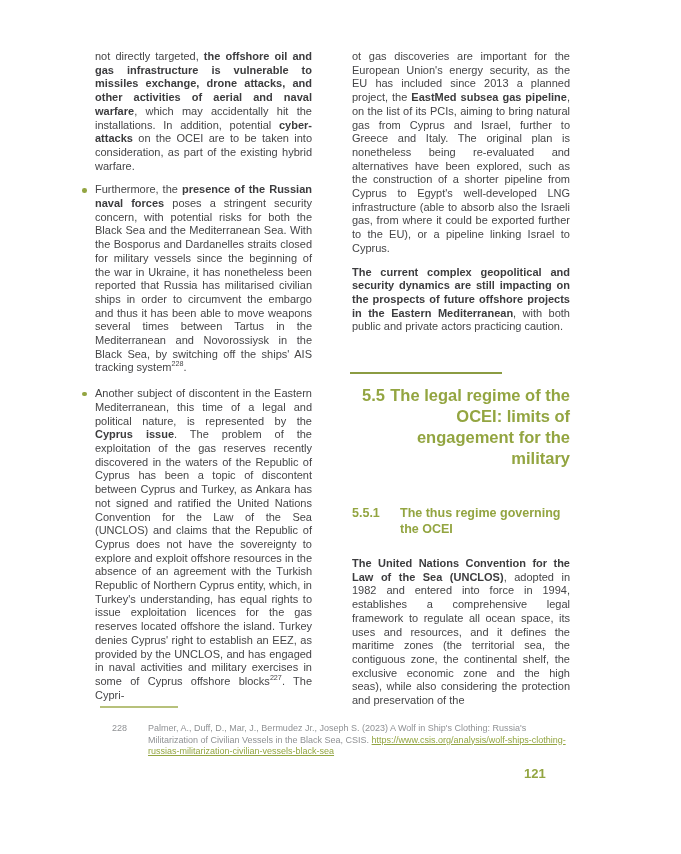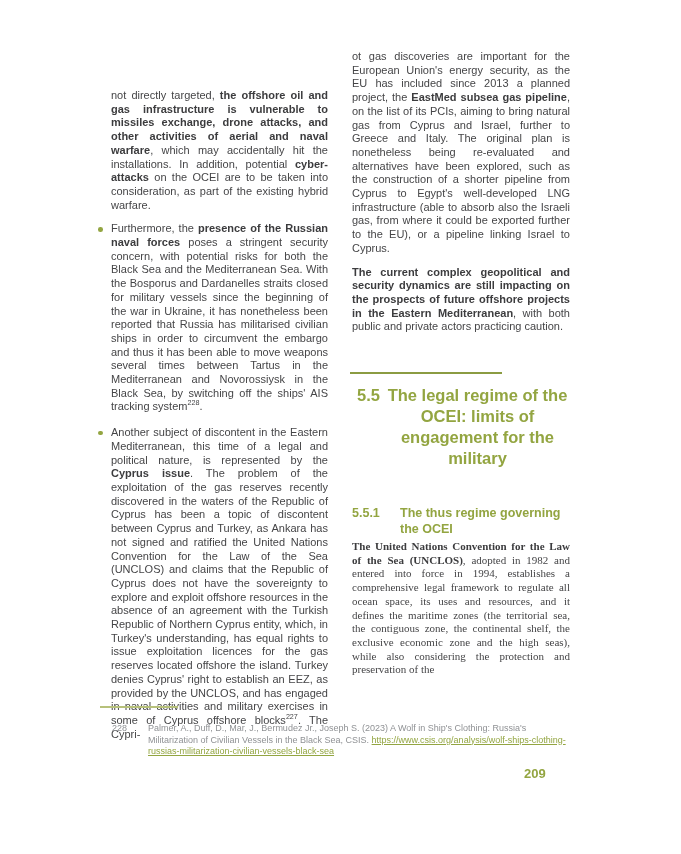--- a/index.html
+++ b/index.html
@@ -17,52 +17,52 @@
     background:#ffffff;
     font-family:"Liberation Sans", sans-serif;
     color:var(--body);
     overflow:hidden;
   }
   .col{
     position:absolute;top:50px;
     font-size:11px;line-height:13.7px;
     text-align:justify;
   }
-  .col-left{left:96px;width:232px;margin-top:39px;}
+  .col-left{left:80px;width:232px;}
   .col-right{left:352px;width:218px;}
   .para{margin:0 0 10px 0;}
   .col-left .para{padding-left:15px;}
   .bullet-item{position:relative;padding-left:15px;margin:0 0 12px 0;}
   .bullet-dot{
     position:absolute;left:2px;top:4.6px;
     width:4.6px;height:4.6px;border-radius:50%;
     background:var(--green);
   }
   .b{font-weight:700;color:var(--bold);}
   sup{font-size:7.2px;line-height:0;vertical-align:super;}
   .rp2{}
-  .section-block{margin-top:38px;text-align:center;}
+  .section-block{margin-top:38px;text-align:right;}
   .section-rule{
     width:152px;height:2px;background:var(--heading-rule);
     margin:0 0 11px -2px;
   }
   .section-heading{
     display:flex;color:var(--green);
     font-weight:700;font-size:16.5px;line-height:21px;
   }
   .section-number{width:33px;flex:none;}
   .section-title{flex:1;}
   .subsection-heading{
     display:flex;color:var(--green);
     font-weight:700;font-size:12.5px;line-height:15.5px;
     margin-top:37px;text-align:left;justify-content:center;
   }
   .subsection-number{width:48px;flex:none;}
   .subsection-title{flex:1;}
-  .body-after-sub{margin-top:3px;font-family:Liberation Serif, serif;}
+  .body-after-sub{margin-top:20px;}
   .footnote-rule{
     position:absolute;left:100px;top:706px;
     width:78px;height:2px;background:var(--rule-olive);
   }
   .footnote{
     position:absolute;left:112px;top:723px;width:462px;
     display:flex;
     font-size:9px;line-height:11.5px;color:var(--fn-gray);
     text-align:left;
   }
@@ -113,15 +113,15 @@
 
     <p class="para body-after-sub"><span class="b">The United Nations Convention for the Law of the Sea (UNCLOS)</span><span>, adopted in 1982 and entered into force in 1994, establishes a comprehensive legal framework to regulate all ocean space, its uses and resources, and it defines the maritime zones (the territorial sea, the contiguous zone, the continental shelf, the exclusive economic zone and the high seas), while also considering the protection and preservation of the</span></p>
   </div>
 
   <div class="footnote-rule"></div>
   <div class="footnote">
     <span class="footnote-number">228</span>
     <span class="footnote-text"><span>Palmer, A., Duff, D., Mar, J., Bermudez Jr., Joseph S. (2023) A Wolf in Ship's Clothing: Russia's Militarization of Civilian Vessels in the Black Sea, CSIS. </span><a href="#" class="fn-link">https://www.csis.org/analysis/wolf-ships-clothing-russias-militarization-civilian-vessels-black-sea</a></span>
   </div>
 
-  <div class="page-number">209</div>
+  <div class="page-number">121</div>
 
 </div>
 
 </body></html>

